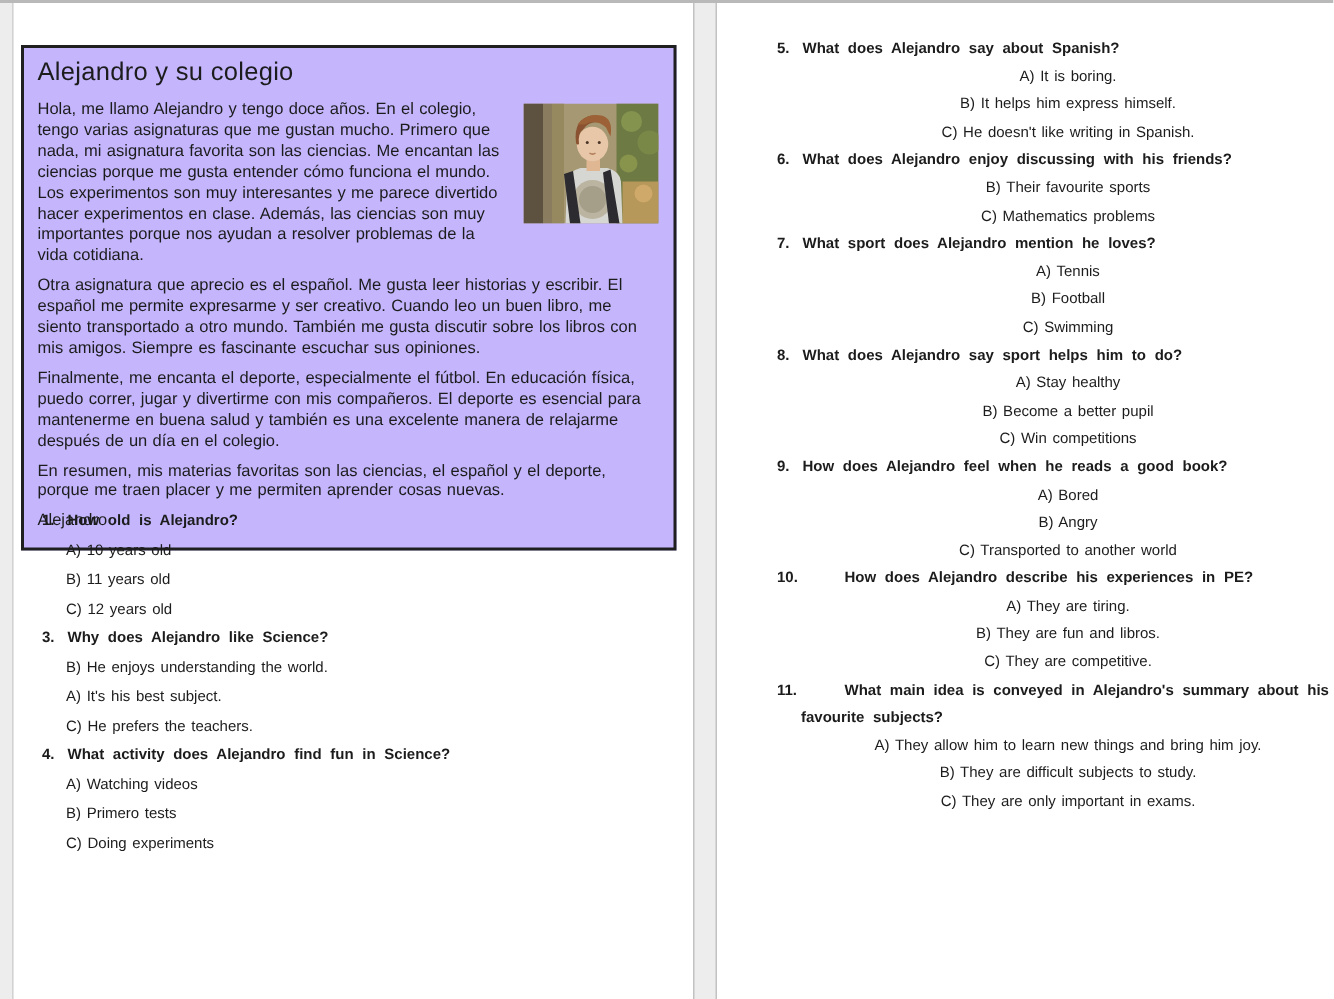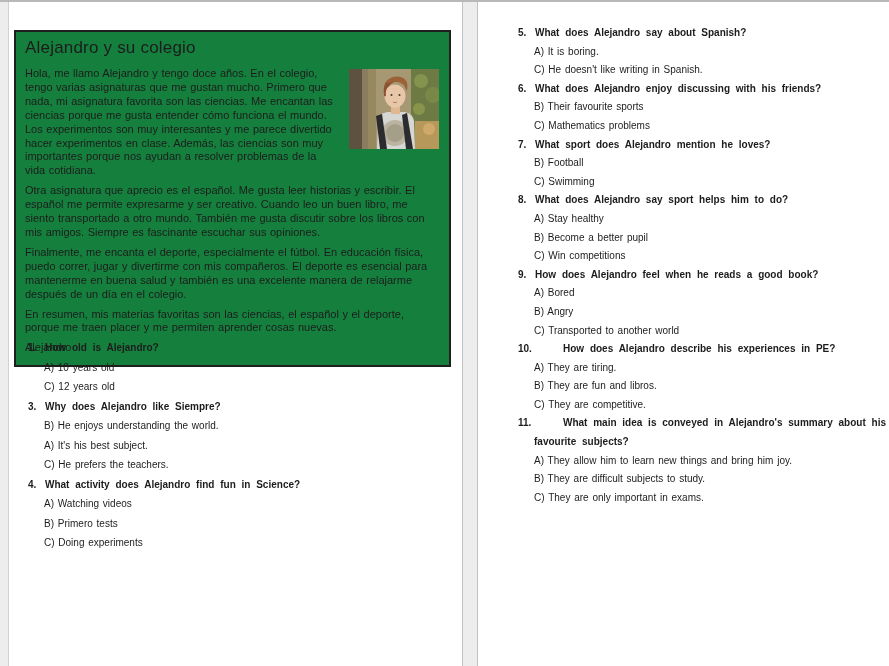--- a/index.html
+++ b/index.html
@@ -12,39 +12,39 @@
 
   
   .top-line{position:absolute;left:0;top:0;width:889px;height:2px;background:#b9b9b9;}
   .left-gutter{position:absolute;left:0;top:2px;width:8px;height:664px;background:#ededed;border-right:1px solid #d2d2d2;}
   .mid-gutter{position:absolute;left:462px;top:2px;width:14px;height:664px;background:#ededed;border-left:1px solid #c2c2c2;border-right:1px solid #c2c2c2;}
 
   
   .reading-box{
     position:absolute;left:14px;top:30px;width:437px;min-height:290px;
     border:2px solid #1f1f1f;box-sizing:border-box;
-    padding:4px 10px 4px 9px;background:#15803d;
+    padding:4px 10px 4px 9px;background:#c4b5fd;
   }
   .reading-title{font-size:17px;font-weight:400;margin:2px 0 9px 0;letter-spacing:.2px;}
   .reading-box p{font-size:11px;line-height:13.9px;margin:0 0 6px 0;word-spacing:.5px;}
   .signature{margin-top:8px;}
   .photo-wrap{float:right;width:90px;height:80px;margin:2px 0 6px 9px;}
   .photo-wrap svg{display:block;width:90px;height:80px;}
 
   
   .q-col{position:absolute;font-size:10px;}
   .q-col.p1{left:28px;top:338px;width:424px;}
   .q-col.p2{left:518px;top:24px;width:372px;}
   .q{margin:0;}
   .q-line{font-weight:700;padding-left:16px;text-indent:-16px;word-spacing:3px;line-height:19.5px;}
   .p2 .q-line{line-height:18.6px;}
   .qnum{display:inline-block;width:17px;text-indent:0;}
   .qnum.wide{width:45px;}
   .opt{margin-left:16px;word-spacing:1px;line-height:19.5px;}
-  .p2 .opt{line-height:18.6px;}
+  .p2 .opt{line-height:18.6px;text-align:center;}
 </style>
 </head>
 <body>
 
 <div class="canvas">
   <div class="top-line"></div>
   <div class="left-gutter"></div>
   <div class="mid-gutter"></div>
 
   <div>
@@ -85,51 +85,54 @@
       <p>Otra asignatura que aprecio es el español. Me gusta leer historias y escribir. El español me permite expresarme y ser creativo. Cuando leo un buen libro, me siento transportado a otro mundo. También me gusta discutir sobre los libros con mis amigos. Siempre es fascinante escuchar sus opiniones.</p>
       <p>Finalmente, me encanta el deporte, especialmente el fútbol. En educación física, puedo correr, jugar y divertirme con mis compañeros. El deporte es esencial para mantenerme en buena salud y también es una excelente manera de relajarme después de un día en el colegio.</p>
       <p>En resumen, mis materias favoritas son las ciencias, el español y el deporte, porque me traen placer y me permiten aprender cosas nuevas.</p>
       <p class="signature">Alejandro</p>
     </div>
 
     <div class="q-col p1">
       <div class="q">
         <div class="q-line"><span class="qnum">1.</span><span>How old is Alejandro?</span></div>
         <div class="opt">A) 10 years old</div>
+        <div class="opt">B) 11 years old</div>
         <div class="opt">C) 12 years old</div>
       </div>
       <div class="q">
-        <div class="q-line"><span class="qnum">3.</span><span>Why does Alejandro like Siempre?</span></div>
+        <div class="q-line"><span class="qnum">3.</span><span>Why does Alejandro like Science?</span></div>
         <div class="opt">B) He enjoys understanding the world.</div>
         <div class="opt">A) It's his best subject.</div>
         <div class="opt">C) He prefers the teachers.</div>
       </div>
       <div class="q">
         <div class="q-line"><span class="qnum">4.</span><span>What activity does Alejandro find fun in Science?</span></div>
         <div class="opt">A) Watching videos</div>
         <div class="opt">B) Primero tests</div>
         <div class="opt">C) Doing experiments</div>
       </div>
     </div>
   </div>
 
   <div>
     <div class="q-col p2">
       <div class="q">
         <div class="q-line"><span class="qnum">5.</span><span>What does Alejandro say about Spanish?</span></div>
         <div class="opt">A) It is boring.</div>
+        <div class="opt">B) It helps him express himself.</div>
         <div class="opt">C) He doesn't like writing in Spanish.</div>
       </div>
       <div class="q">
         <div class="q-line"><span class="qnum">6.</span><span>What does Alejandro enjoy discussing with his friends?</span></div>
         <div class="opt">B) Their favourite sports</div>
         <div class="opt">C) Mathematics problems</div>
       </div>
       <div class="q">
         <div class="q-line"><span class="qnum">7.</span><span>What sport does Alejandro mention he loves?</span></div>
+        <div class="opt">A) Tennis</div>
         <div class="opt">B) Football</div>
         <div class="opt">C) Swimming</div>
       </div>
       <div class="q">
         <div class="q-line"><span class="qnum">8.</span><span>What does Alejandro say sport helps him to do?</span></div>
         <div class="opt">A) Stay healthy</div>
         <div class="opt">B) Become a better pupil</div>
         <div class="opt">C) Win competitions</div>
       </div>
       <div class="q">

